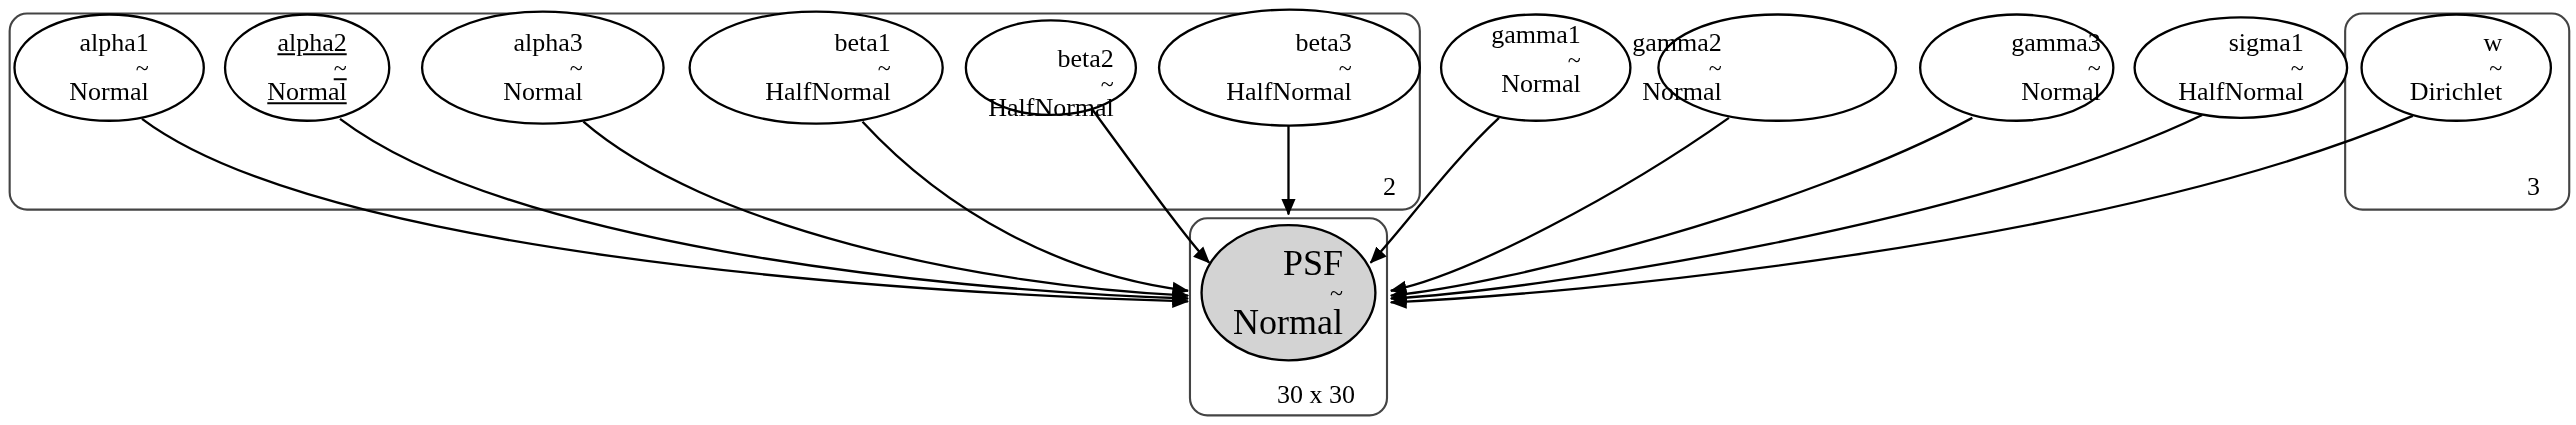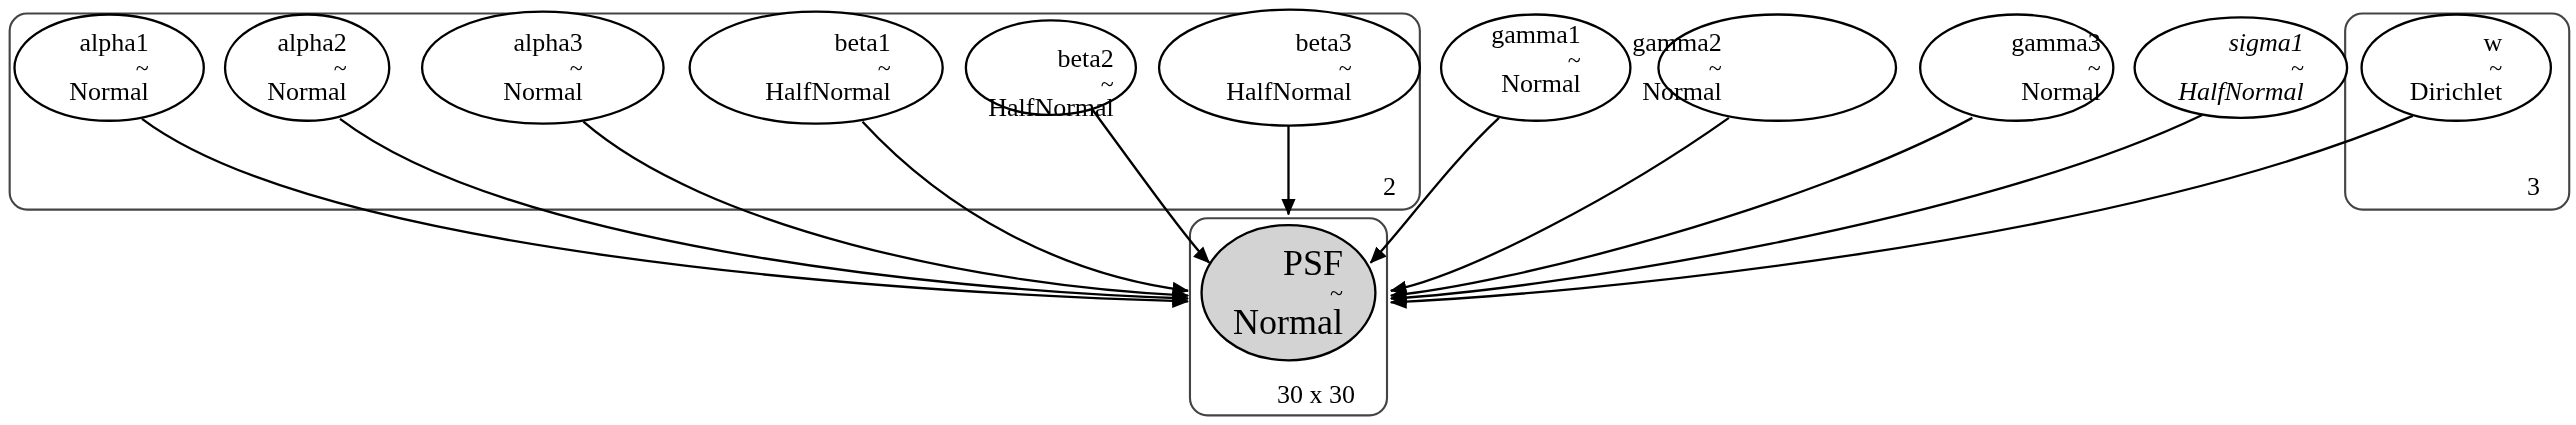--- a/index.html
+++ b/index.html
@@ -105,21 +105,21 @@
 
   <div id="labels-layer">
       <div class="plate-label" style="left: 1383px; top: 174px;">2</div>
       <div class="plate-label" style="left: 2527px; top: 174px;">3</div>
       <div class="plate-label" style="left: 1277px; top: 382px;">30 x 30</div>
       <div class="node-label" style="left: 109px; top: 68px;">
         <span class="nm">alpha1</span>
         <span class="tilde">~</span>
         <span class="dist">Normal</span>
       </div>
-      <div class="node-label" style="left: 307px; top: 68px;">
+      <div class="node-label" style="left: 307px; top: 68px; text-decoration: underline;">
         <span class="nm">alpha2</span>
         <span class="tilde">~</span>
         <span class="dist">Normal</span>
       </div>
       <div class="node-label" style="left: 543px; top: 68px;">
         <span class="nm">alpha3</span>
         <span class="tilde">~</span>
         <span class="dist">Normal</span>
       </div>
       <div class="node-label" style="left: 828px; top: 68px;">
@@ -145,21 +145,21 @@
       <div class="node-label" style="left: 1677px; top: 68px;">
         <span class="nm">gamma2</span>
         <span class="tilde">~</span>
         <span class="dist">Normal</span>
       </div>
       <div class="node-label" style="left: 2017px; top: 68px; margin-left: 39px;">
         <span class="nm">gamma3</span>
         <span class="tilde">~</span>
         <span class="dist">Normal</span>
       </div>
-      <div class="node-label" style="left: 2241px; top: 68px; font-style: italic;">
+      <div class="node-label" style="left: 2241px; top: 68px;">
         <span class="nm">sigma1</span>
         <span class="tilde">~</span>
         <span class="dist">HalfNormal</span>
       </div>
       <div class="node-label" style="left: 2456px; top: 68px;">
         <span class="nm">w</span>
         <span class="tilde">~</span>
         <span class="dist">Dirichlet</span>
       </div>
       <div class="node-label observed" style="left: 1288px; top: 293px;">

